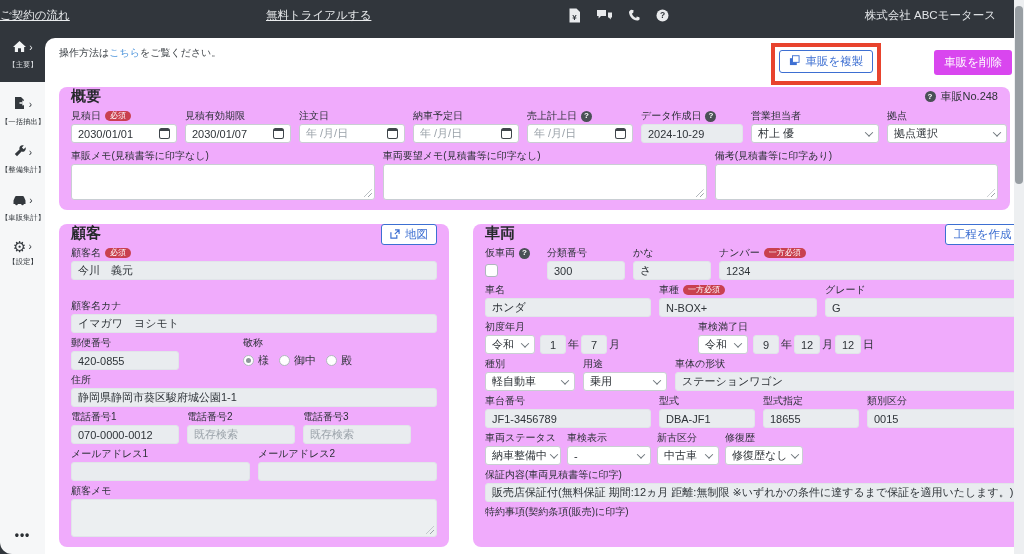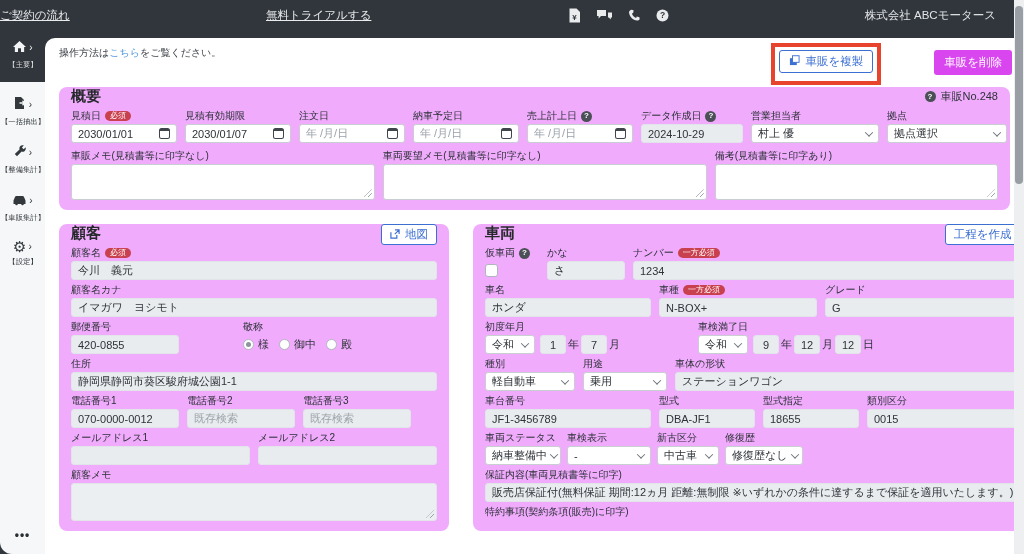--- a/index.html
+++ b/index.html
@@ -326,21 +326,21 @@
         </div>
         <div class="field" style="margin-top:2px">
           <div class="lbl">
               <span>顧客名</span>
               <span class="badge">必須</span>
             </div>
           <div class="ctl ro">
               <span>今川　義元</span>
             </div>
         </div>
-        <div class="field" style="margin-top:4px">
+        <div class="field" style="margin-top:20px">
           <div class="lbl">
               <span>顧客名カナ</span>
             </div>
           <div class="ctl ro">
               <span>イマガワ　ヨシモト</span>
             </div>
         </div>
         <div class="f-row" style="gap:64px">
           <div class="field" style="width:108px">
             <div class="lbl">
@@ -435,20 +435,28 @@
           <span class="sec-title">車両</span>
           <button class="btn-outline" style="padding:2px 8px">工程を作成</button>
         </div>
         <div class="f-row" style="margin-top:2px">
           <div class="field" style="width:54px">
             <div class="lbl">
                 <span>仮車両</span>
                 <span class="q-icon">?</span>
               </div>
             <span class="cb"></span>
+          </div>
+          <div class="field" style="width:78px">
+            <div class="lbl">
+                <span>分類番号</span>
+              </div>
+            <div class="ctl ro">
+                <span>300</span>
+              </div>
           </div>
           <div class="field" style="width:78px">
             <div class="lbl">
                 <span>かな</span>
               </div>
             <div class="ctl ro">
                 <span>さ</span>
               </div>
           </div>
           <div class="field grow">

